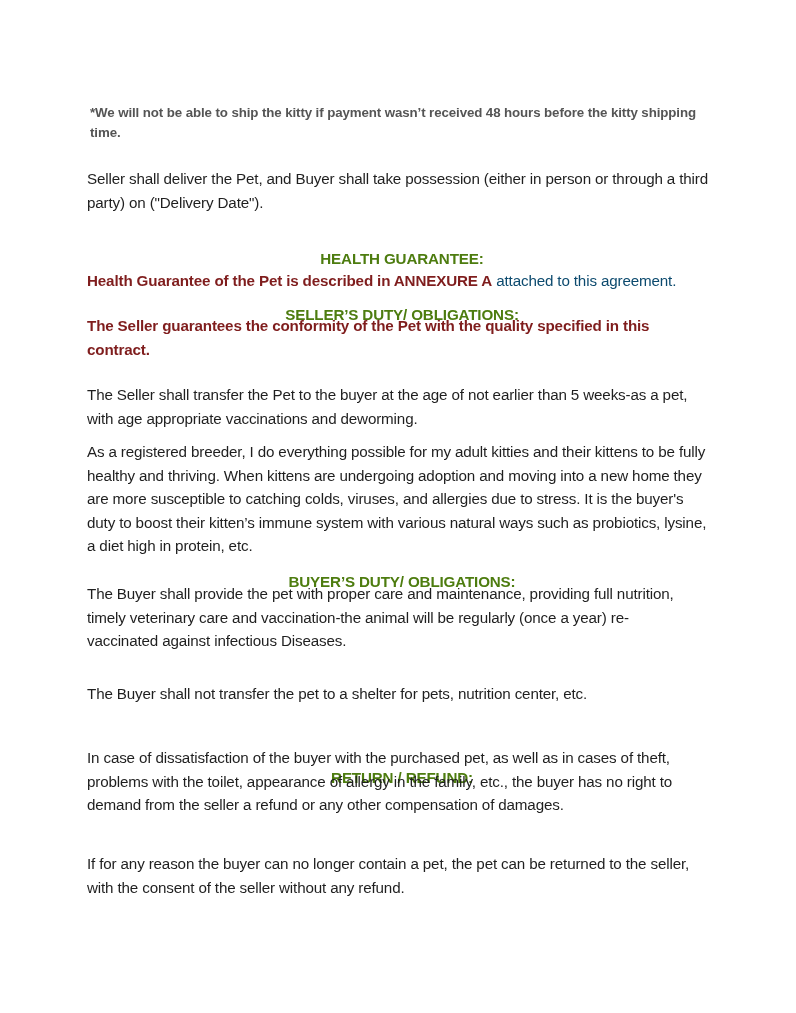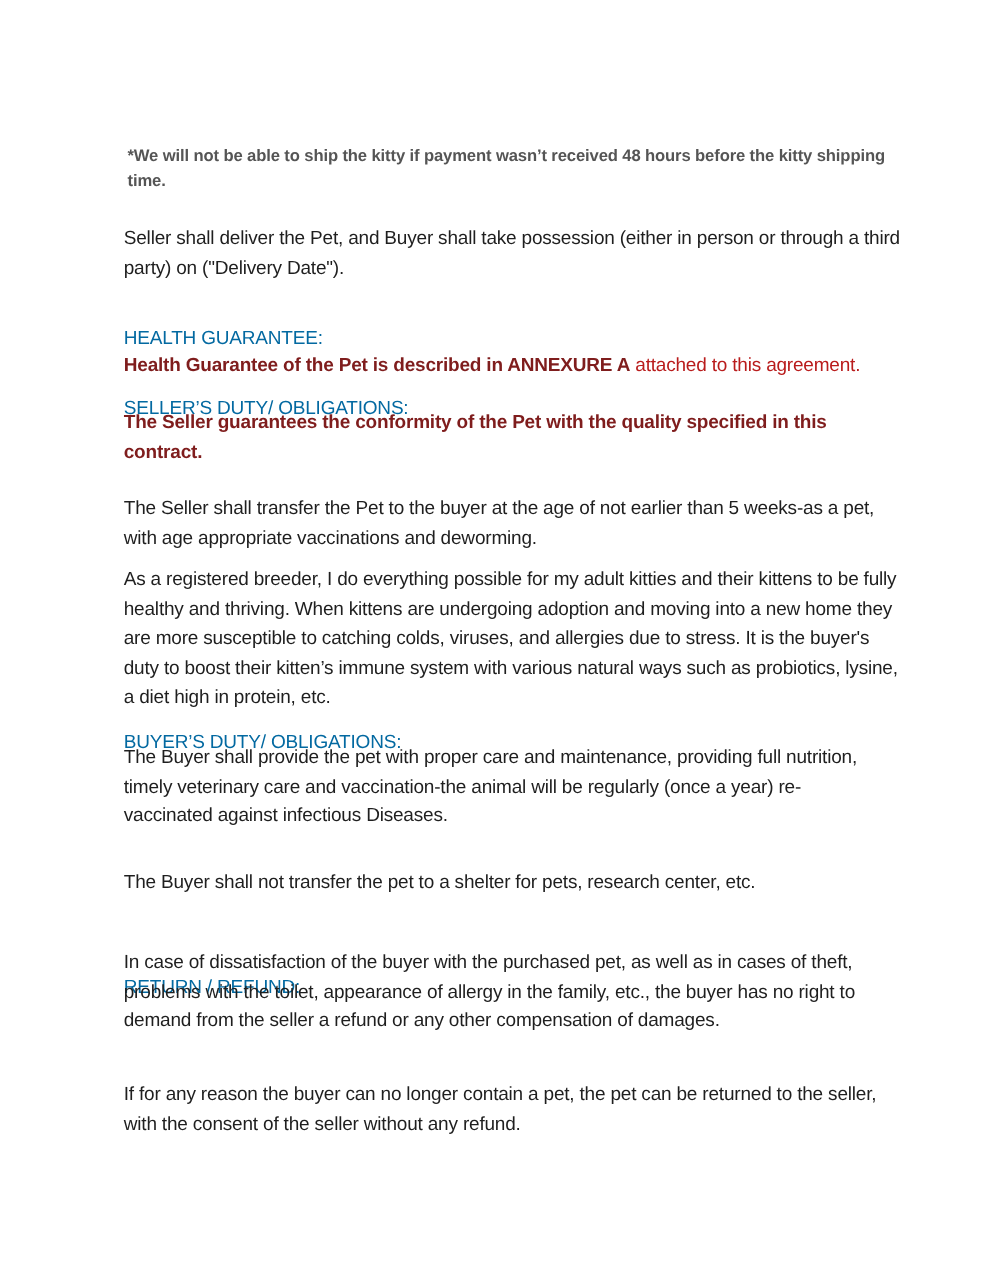--- a/index.html
+++ b/index.html
@@ -18,38 +18,39 @@
     .page {
       position: absolute;
       left: 83px;
       top: 0;
       width: 630px;
     }
     .blk {
       position: absolute;
       left: 0;
       width: 630px;
-      margin: 16px;
+      margin: 4px;
       font-size: 15.2px;
       line-height: 23.5px;
       letter-spacing: -0.15px;
     }
     .note {
       font-size: 13.3px;
       line-height: 20px;
       font-weight: bold;
       color: #555555;
       letter-spacing: -0.1px;
     }
     .heading {
-      font-weight: normal;
-      color: #0369a1;
+      font-weight: bold;
+      color: #4d7c0f;
+      text-align: center;
     }
     .bold { font-weight: bold; color: #7f1d1d; }
-    .soft { color: #b91c1c; font-weight: normal; }
+    .soft { color: #0c4a6e; font-weight: normal; }
   </style>
 </head>
 <body>
 
 <div class="page">
 
   <p class="blk note" style="top:99px; left:3px; width:620px;">*We will not be able to ship the kitty if payment wasn’t received 48 hours before the kitty shipping time.</p>
 
   <p class="blk" style="top:163px; width:622px;">Seller shall deliver the Pet, and Buyer shall take possession  (either in person or through a third party) on ("Delivery Date").</p>
 
@@ -62,21 +63,21 @@
   <p class="blk bold" style="top:310px; width:600px;">The Seller guarantees the conformity of the Pet with the quality specified in this contract.</p>
 
   <p class="blk" style="top:379px; width:622px;">The Seller shall transfer the Pet to the buyer at the age of not earlier than 5 weeks-as a pet, with age appropriate vaccinations and deworming.</p>
 
   <p class="blk" style="top:436px; width:625px;">As a registered breeder, I do everything possible for my adult kitties and their kittens to be fully healthy and thriving. When kittens are undergoing adoption and moving into a new home they are more susceptible to catching colds, viruses, and allergies due to stress. It is the buyer's duty to boost their kitten’s immune system with various natural ways such as probiotics, lysine, a diet high in protein, etc.</p>
 
   <p class="blk heading" style="top:566px;">BUYER’S DUTY/ OBLIGATIONS:</p>
 
   <p class="blk" style="top:578px; width:612px;">The Buyer shall provide the pet with proper care and maintenance, providing full nutrition, timely veterinary care and vaccination-the animal will be regularly (once a year) re- vaccinated against infectious Diseases.</p>
 
-  <p class="blk" style="top:678px;">The Buyer shall not transfer the pet to a shelter for pets, research center, etc.</p>
+  <p class="blk" style="top:678px;">The Buyer shall not transfer the pet to a shelter for pets, nutrition center, etc.</p>
 
   <p class="blk heading" style="top:762px;">RETURN / REFUND:</p>
 
   <p class="blk" style="top:742px; width:632px;">In case of dissatisfaction of the buyer with the purchased pet, as well as in cases of theft, problems with the toilet, appearance of allergy in the family, etc., the buyer has no right to demand from the seller a refund or any other compensation of damages.</p>
 
   <p class="blk" style="top:848px; width:622px;">If for any reason the buyer can no longer contain a pet, the pet can be returned to the seller,  with the consent of the seller without any refund.</p>
 
 </div>
 
 </body></html>

